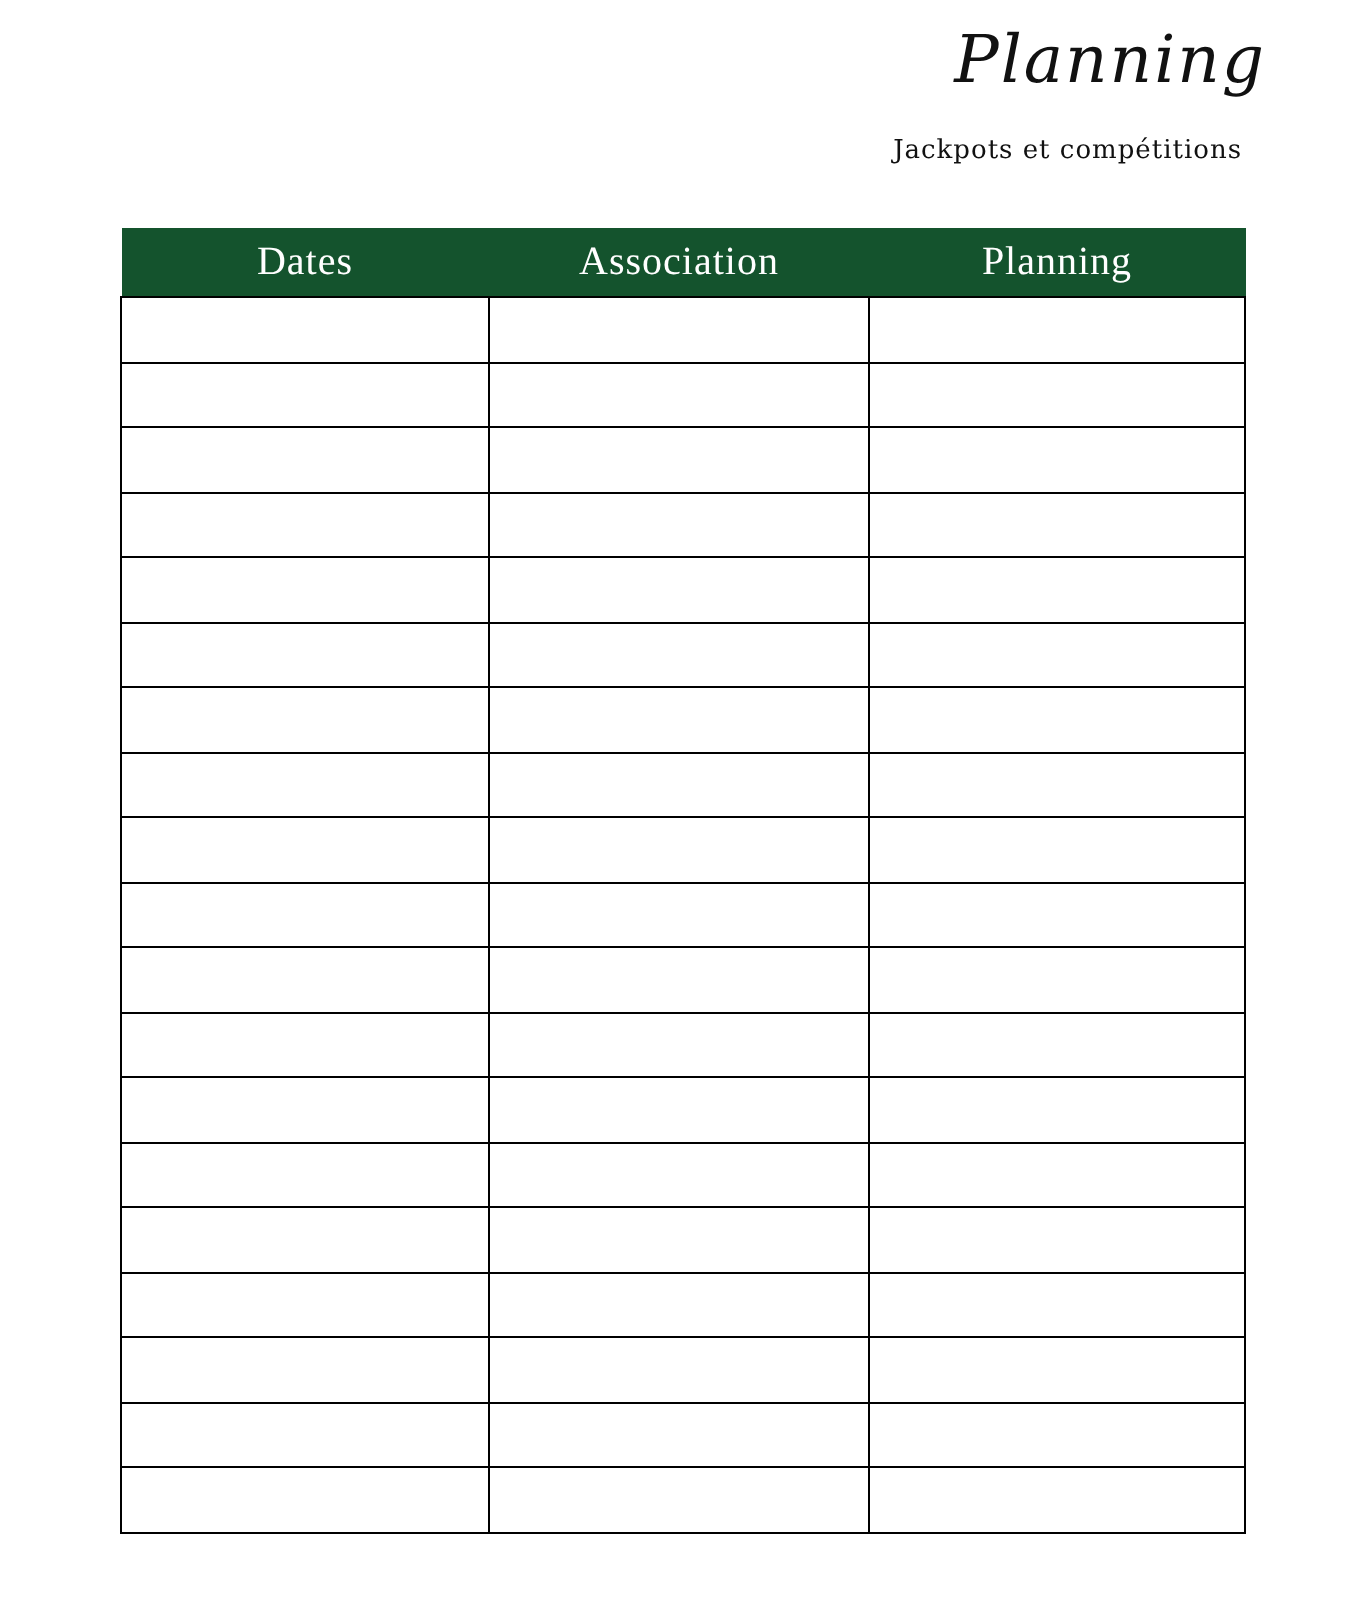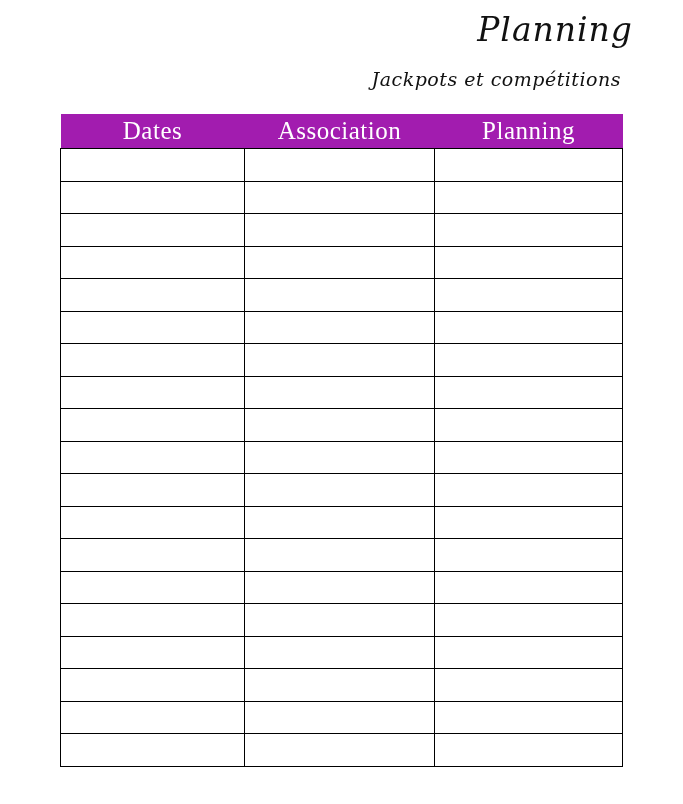--- a/index.html
+++ b/index.html
@@ -28,43 +28,42 @@
     font-size: 33px;
     letter-spacing: 1px;
     color: #111111;
     white-space: nowrap;
   }
   .subtitle {
     position: absolute;
     right: 62px;
     top: 68px;
     font-family: "DejaVu Serif", serif;
-    font-style: italic;
-    font-size: 19px;
+    font-size: 13px;
     letter-spacing: 0.5px;
     color: #111111;
     white-space: nowrap;
   }
   .table-wrap {
     position: absolute;
     left: 60px;
     top: 114px;
     width: 562px;
   }
   table.planning {
     border-collapse: collapse;
     width: 562px;
     table-layout: fixed;
   }
   table.planning thead th {
-    background: #a21caf;
+    background: #14532d;
     color: #ffffff;
     font-weight: normal;
     font-family: "Liberation Serif", serif;
-    font-size: 25px;
+    font-size: 20px;
     height: 34px;
     line-height: 34px;
     padding: 0;
     text-align: center;
     border: none;
     letter-spacing: 0.5px;
   }
   table.planning tbody td {
     border: 1px solid #000000;
     height: 31.5px;

